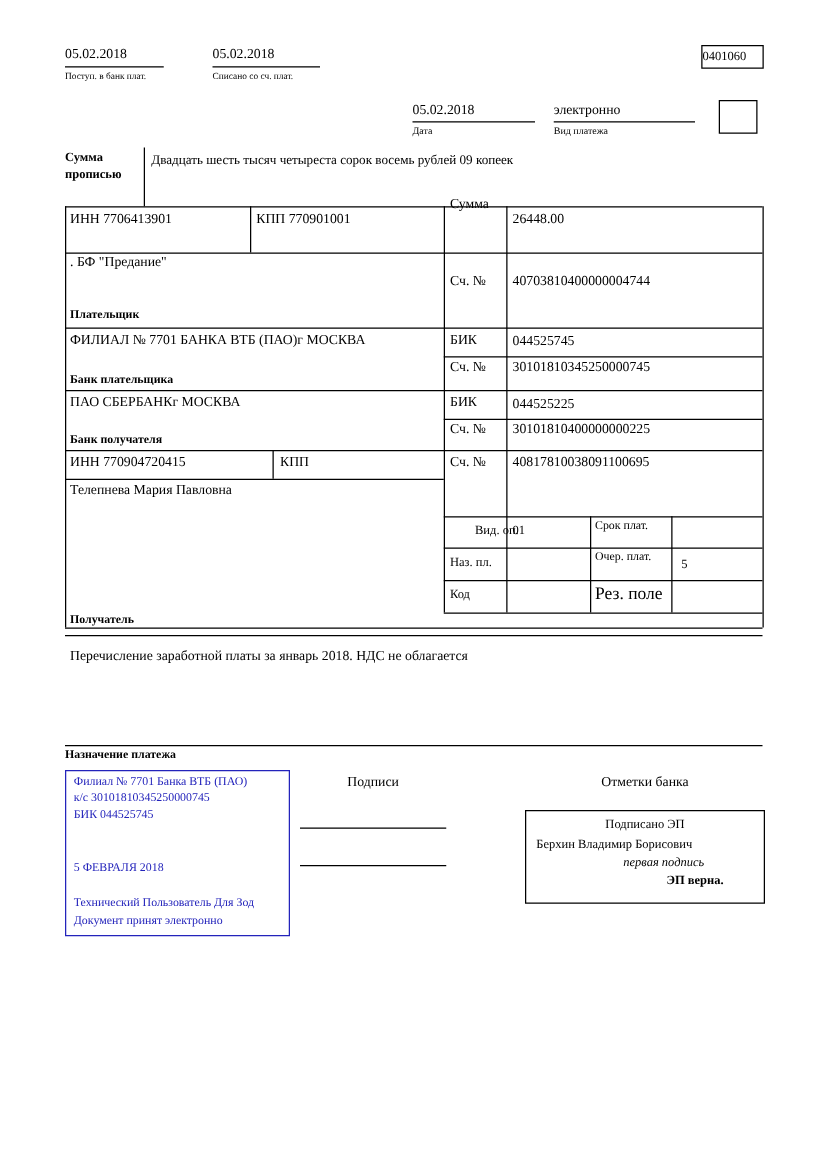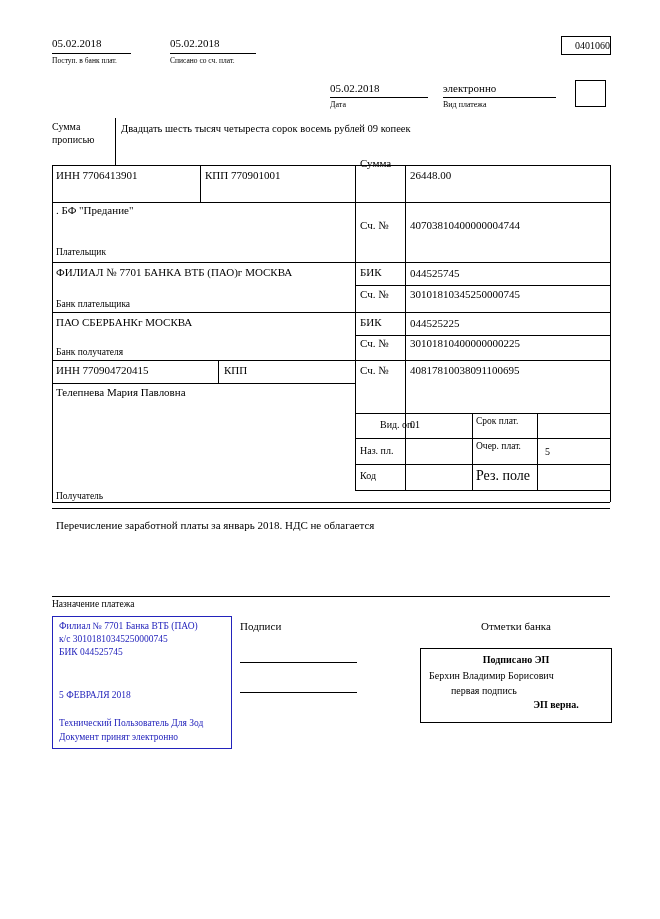--- a/index.html
+++ b/index.html
@@ -5,21 +5,21 @@
   * { margin:0; padding:0; box-sizing:border-box; }
   html,body { background:#ffffff; }
   .page {
     position:relative; width:660px; height:919px; margin:0 auto;
     background:#ffffff; color:#000;
     font-family:"Liberation Serif","DejaVu Serif",serif;
     overflow:hidden;
   }
   .t  { position:absolute; font-size:11px; line-height:13px; white-space:nowrap; }
   .sm { font-size:7.5px; line-height:9px; }
-  .cap{ font-size:9.5px; line-height:11px; }
+  .cap{ font-size:9.5px; line-height:11px;font-weight:bold; }
   .hl { position:absolute; height:1px; background:#000; }
   .vl { position:absolute; width:1px; background:#000; }
   .box{ position:absolute; border:1px solid #000; }
   .wrap { white-space:normal; }
   .bluebox {
     position:absolute; left:52px; top:616px; width:180px; height:133px;
     border:1px solid #2323bb; color:#2323bb;
     font-size:9.5px; line-height:13px; padding:3px 6px;
   }
   .bluebox div { white-space:normal; }
@@ -35,21 +35,21 @@
 
   <div class="t" style="left:52px;top:37px">05.02.2018</div>
   <div class="hl" style="left:52px;top:53px;width:79px"></div>
   <div class="t sm" style="left:52px;top:56px">Поступ. в банк плат.</div>
 
   <div class="t" style="left:170px;top:37px">05.02.2018</div>
   <div class="hl" style="left:170px;top:53px;width:86px"></div>
   <div class="t sm" style="left:170px;top:56px">Списано со сч. плат.</div>
 
   <div class="box" style="left:561px;top:36px;width:50px;height:19px">
-    <div style="text-align:right;font-size:10px;line-height:17px">0401060</div>
+    <div style="text-align:left;font-size:10px;line-height:17px">0401060</div>
   </div>
 
 
   <div class="t" style="left:330px;top:82px">05.02.2018</div>
   <div class="hl" style="left:330px;top:97px;width:98px"></div>
   <div class="t" style="left:330px;top:100px;font-size:8px;line-height:10px">Дата</div>
 
   <div class="t" style="left:443px;top:82px">электронно</div>
   <div class="hl" style="left:443px;top:97px;width:113px"></div>
   <div class="t" style="left:443px;top:100px;font-size:8px;line-height:10px">Вид платежа</div>
@@ -130,25 +130,25 @@
 
   <div class="bluebox">
     <div>Филиал № 7701 Банка ВТБ (ПАО)</div>
     <div>к/с 30101810345250000745</div>
     <div>БИК 044525745</div>
     <div style="margin-top:30px">5 ФЕВРАЛЯ 2018</div>
     <div style="margin-top:15px">Технический Пользователь Для Зод</div>
     <div style="margin-top:1px">Документ принят электронно</div>
   </div>
 
-  <div class="t" style="left:240px;top:620px;width:117px;">Подписи</div>
+  <div class="t" style="left:240px;top:620px;width:117px;text-align:center">Подписи</div>
   <div class="t" style="left:420px;top:620px;width:192px;text-align:center">Отметки банка</div>
   <div class="hl" style="left:240px;top:662px;width:117px"></div>
   <div class="hl" style="left:240px;top:692px;width:117px"></div>
 
   <div class="esign">
-    <div style="margin-top:4px;font-weight:bold;text-align:center">Подписано ЭП</div>
+    <div style="margin-top:4px;font-weight:normal;text-align:center">Подписано ЭП</div>
     <div style="margin-top:3px;padding-left:8px">Берхин Владимир Борисович</div>
-    <div style="margin-top:2px;text-align:left;padding-left:30px;">первая подпись</div>
+    <div style="margin-top:2px;text-align:center;padding-left:30px;font-style:italic">первая подпись</div>
     <div style="margin-top:1px;text-align:center;padding-left:80px;font-weight:bold">ЭП верна.</div>
   </div>
 
 </div>
 
 </body></html>

